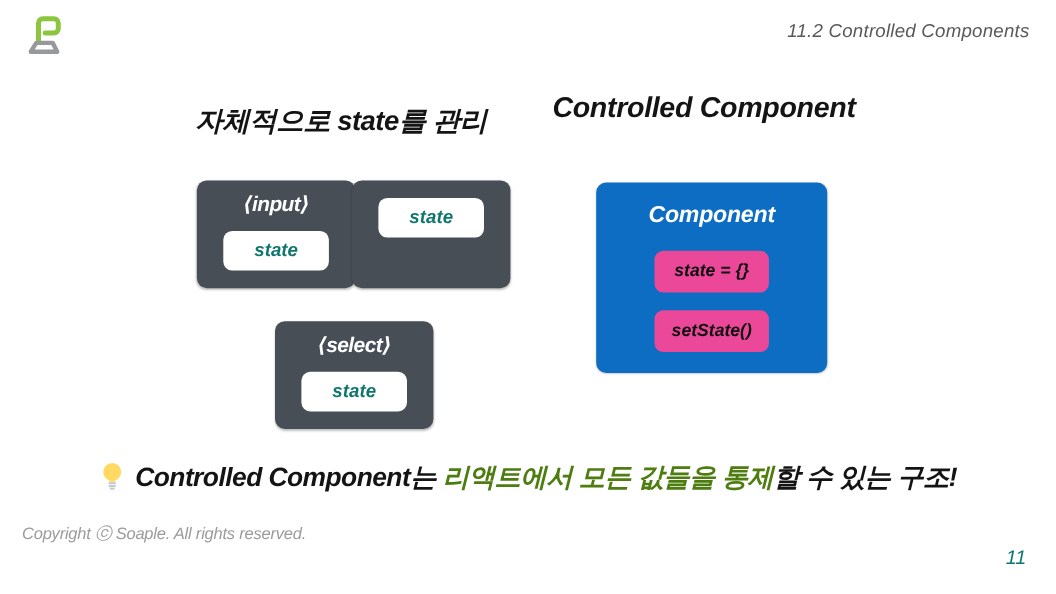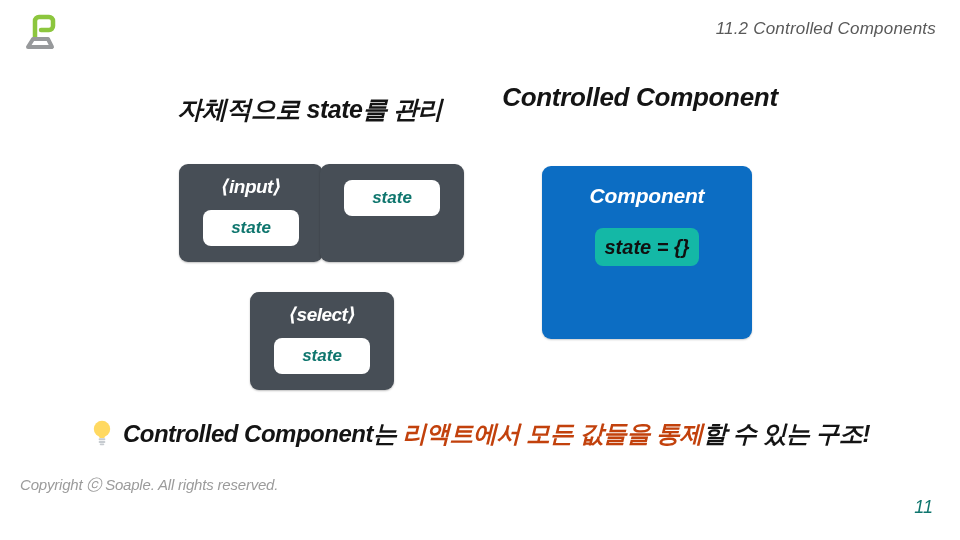--- a/index.html
+++ b/index.html
@@ -38,33 +38,33 @@
   .box-select{left:250px;top:292px;}
 
   
   .component-box{
     left:542px;top:166px;width:210px;height:173px;background:#0C6DC3;border-radius:9px;
     box-shadow:0 1px 2px rgba(0,0,0,.2);
     display:flex;flex-direction:column;align-items:center;box-sizing:border-box;padding-top:16px;
   }
   .component-box .ctitle{color:#ffffff;font-size:21px;font-weight:700;line-height:28px;letter-spacing:-0.2px;}
   .citem{
-    width:104px;height:38px;background:#14b8a6;border-radius:8px;
+    width:104px;height:38px;background:#ec4899;border-radius:8px;
     display:flex;align-items:center;justify-content:center;
-    font-size:20px;font-weight:700;color:#101010;white-space:nowrap;
+    font-size:16px;font-weight:700;color:#101010;white-space:nowrap;
   }
   .citem:nth-of-type(2){margin-top:18px;}
   .citem + .citem{margin-top:16px;}
 
   
   .note{
     left:0;top:418px;width:960px;text-align:center;
     font-size:24px;font-weight:700;color:#141414;letter-spacing:-0.5px;
   }
-  .note .hl{color:#c2410c;}
+  .note .hl{color:#4d7c0f;}
   .bulb{display:inline-block;vertical-align:-4px;margin-right:9px;}
 
   
   .copyright{left:20px;top:476px;font-size:15px;color:#9B9B9B;letter-spacing:-0.2px;}
   .page-num{right:27px;top:497px;font-size:18px;color:#0f766e;}
 </style>
 </head>
 <body>
 
 <div class="abs logo">
@@ -91,20 +91,21 @@
   <div class="state-pill">state</div>
 </div>
 
 <div class="abs col-titles right-titles">
   <div class="t">Controlled Component</div>
 </div>
 
 <div class="abs component-box">
   <div class="ctitle">Component</div>
   <div class="citem">state = {}</div>
+  <div class="citem">setState()</div>
 </div>
 
 <div class="abs note">
   <span class="bulb">
     <svg width="24" height="27" viewBox="0 0 24 27">
       <circle cx="12" cy="10" r="8.2" fill="#FFD961"></circle>
       <path d="M7.5 14.5 C9 17 9.5 17.5 9.5 19 h5 c0-1.5 .5-2 2-4.5 z" fill="#FFD961"></path>
       <rect x="8.6" y="19.2" width="6.8" height="2.1" rx="1" fill="#C6CBD0"></rect>
       <rect x="8.6" y="21.9" width="6.8" height="2.1" rx="1" fill="#C6CBD0"></rect>
       <rect x="9.7" y="24.4" width="4.6" height="1.9" rx="0.95" fill="#C6CBD0"></rect>

